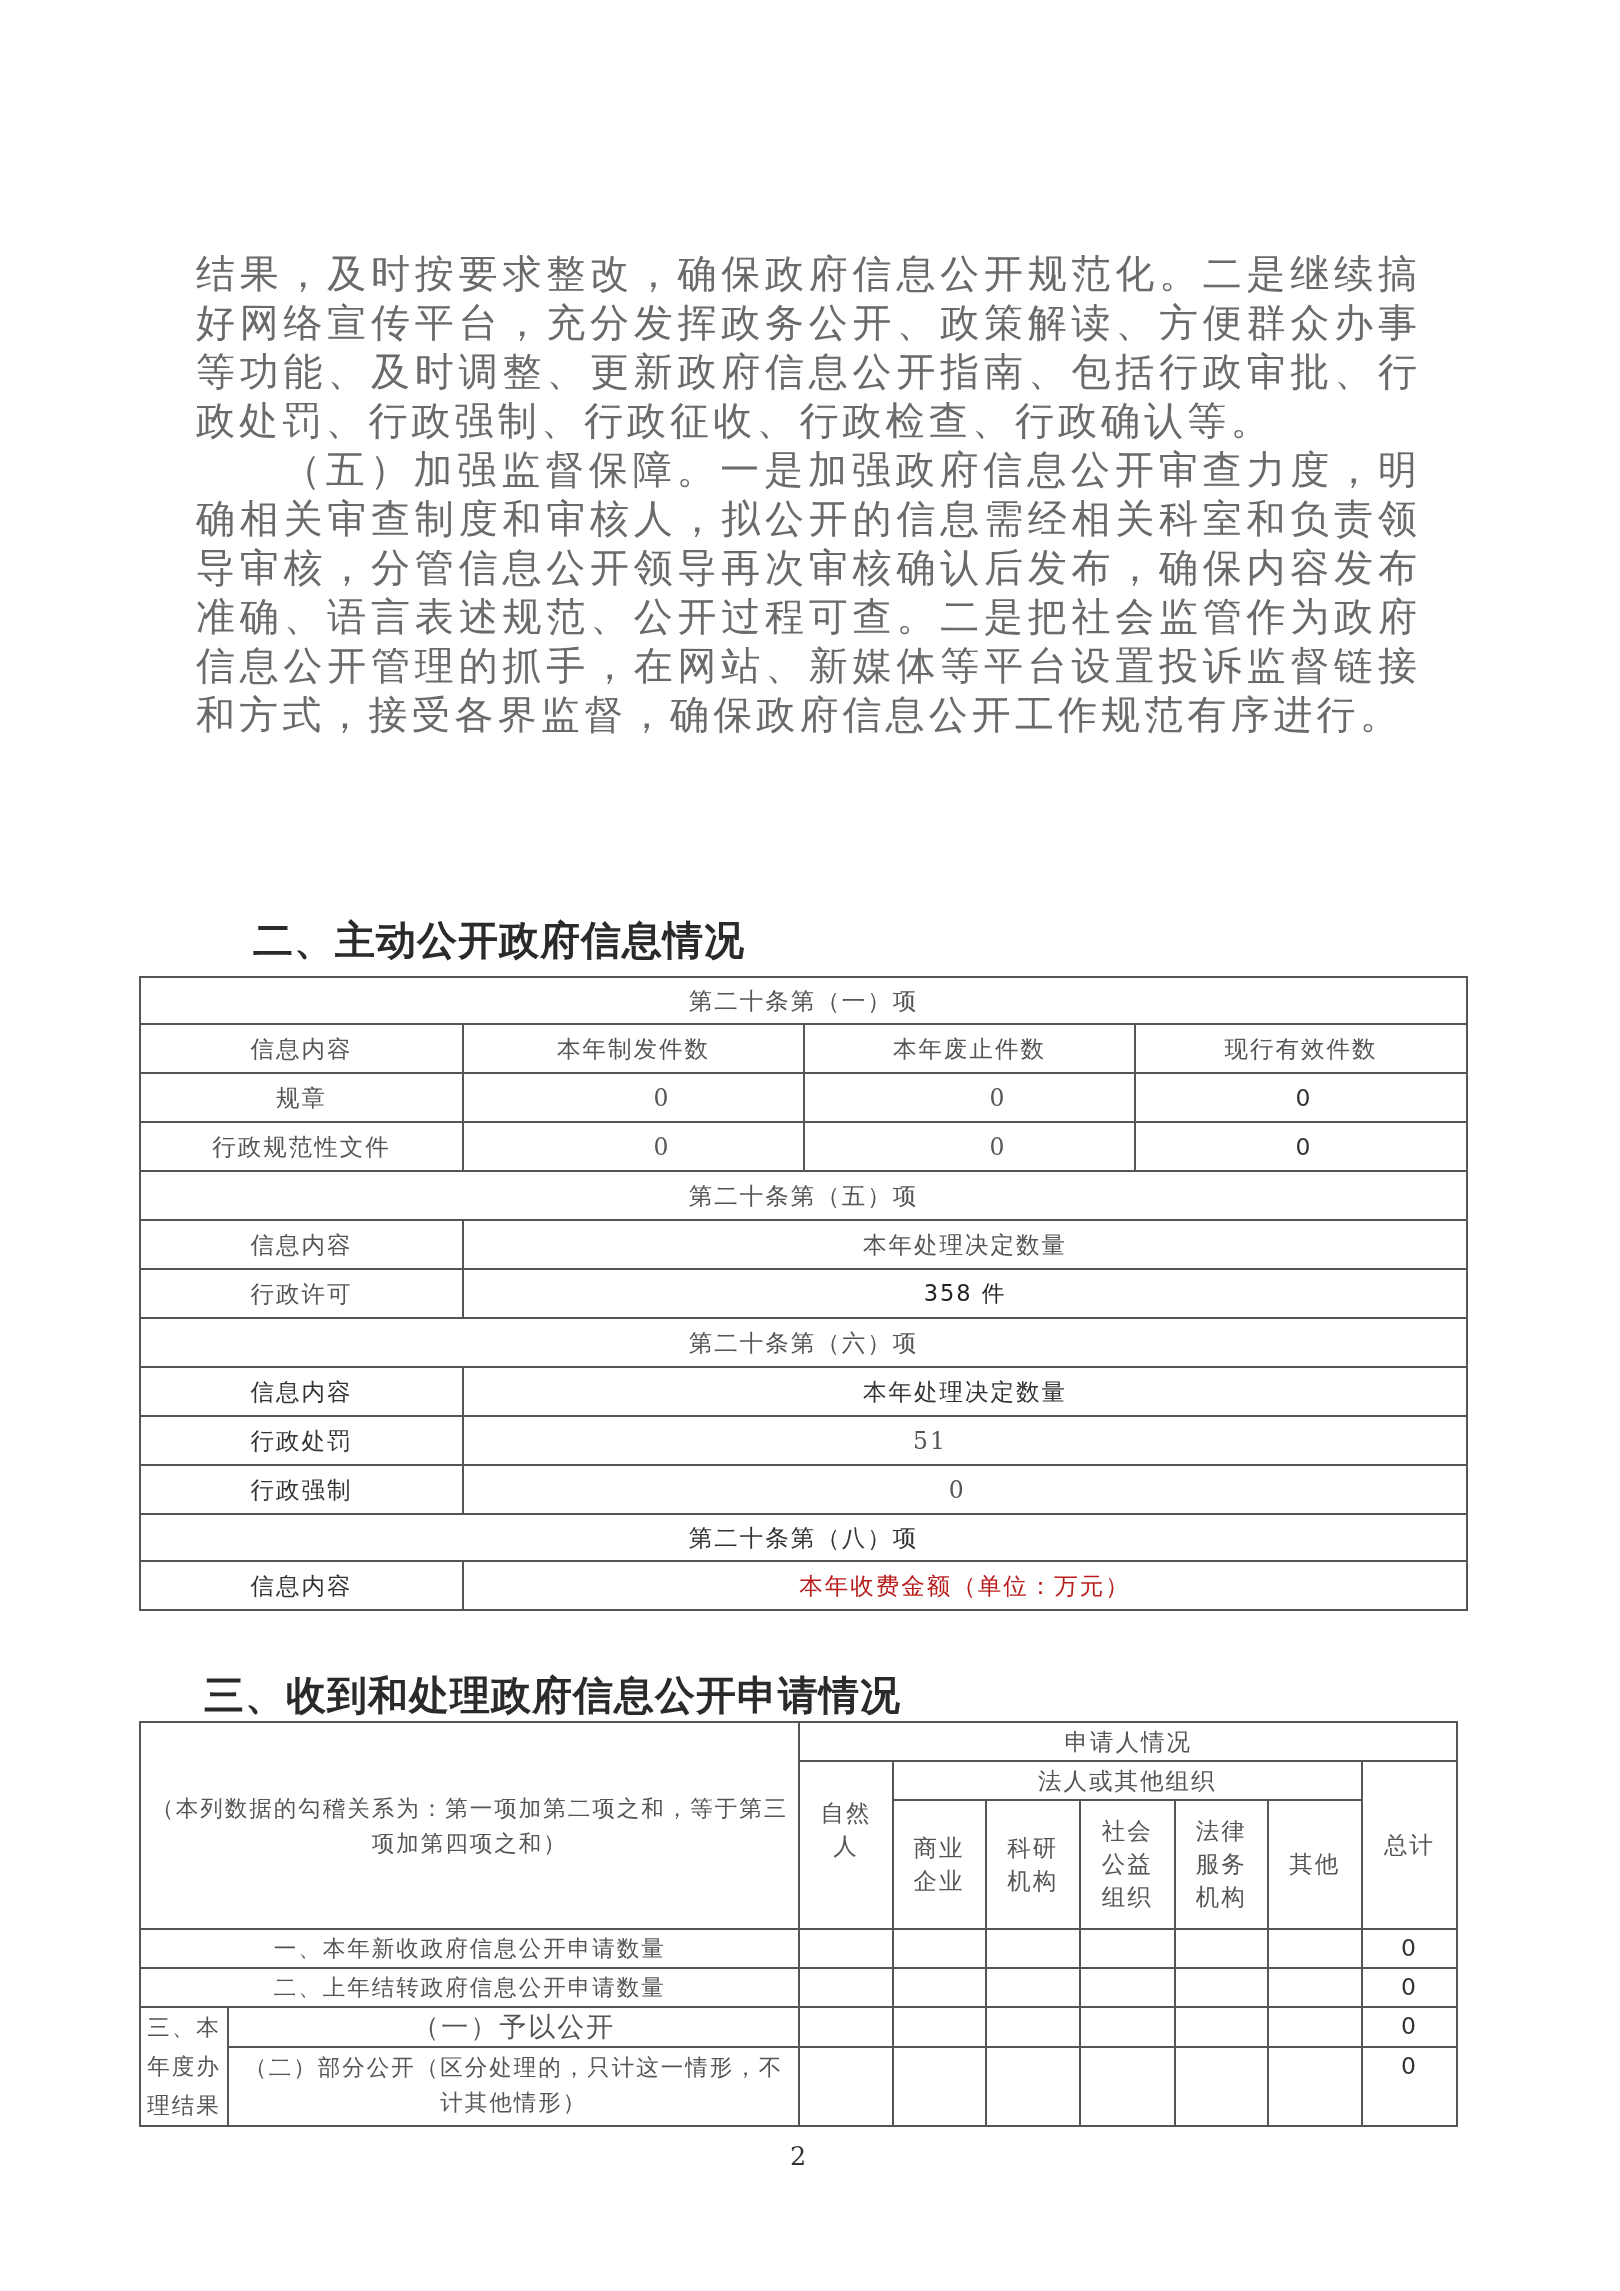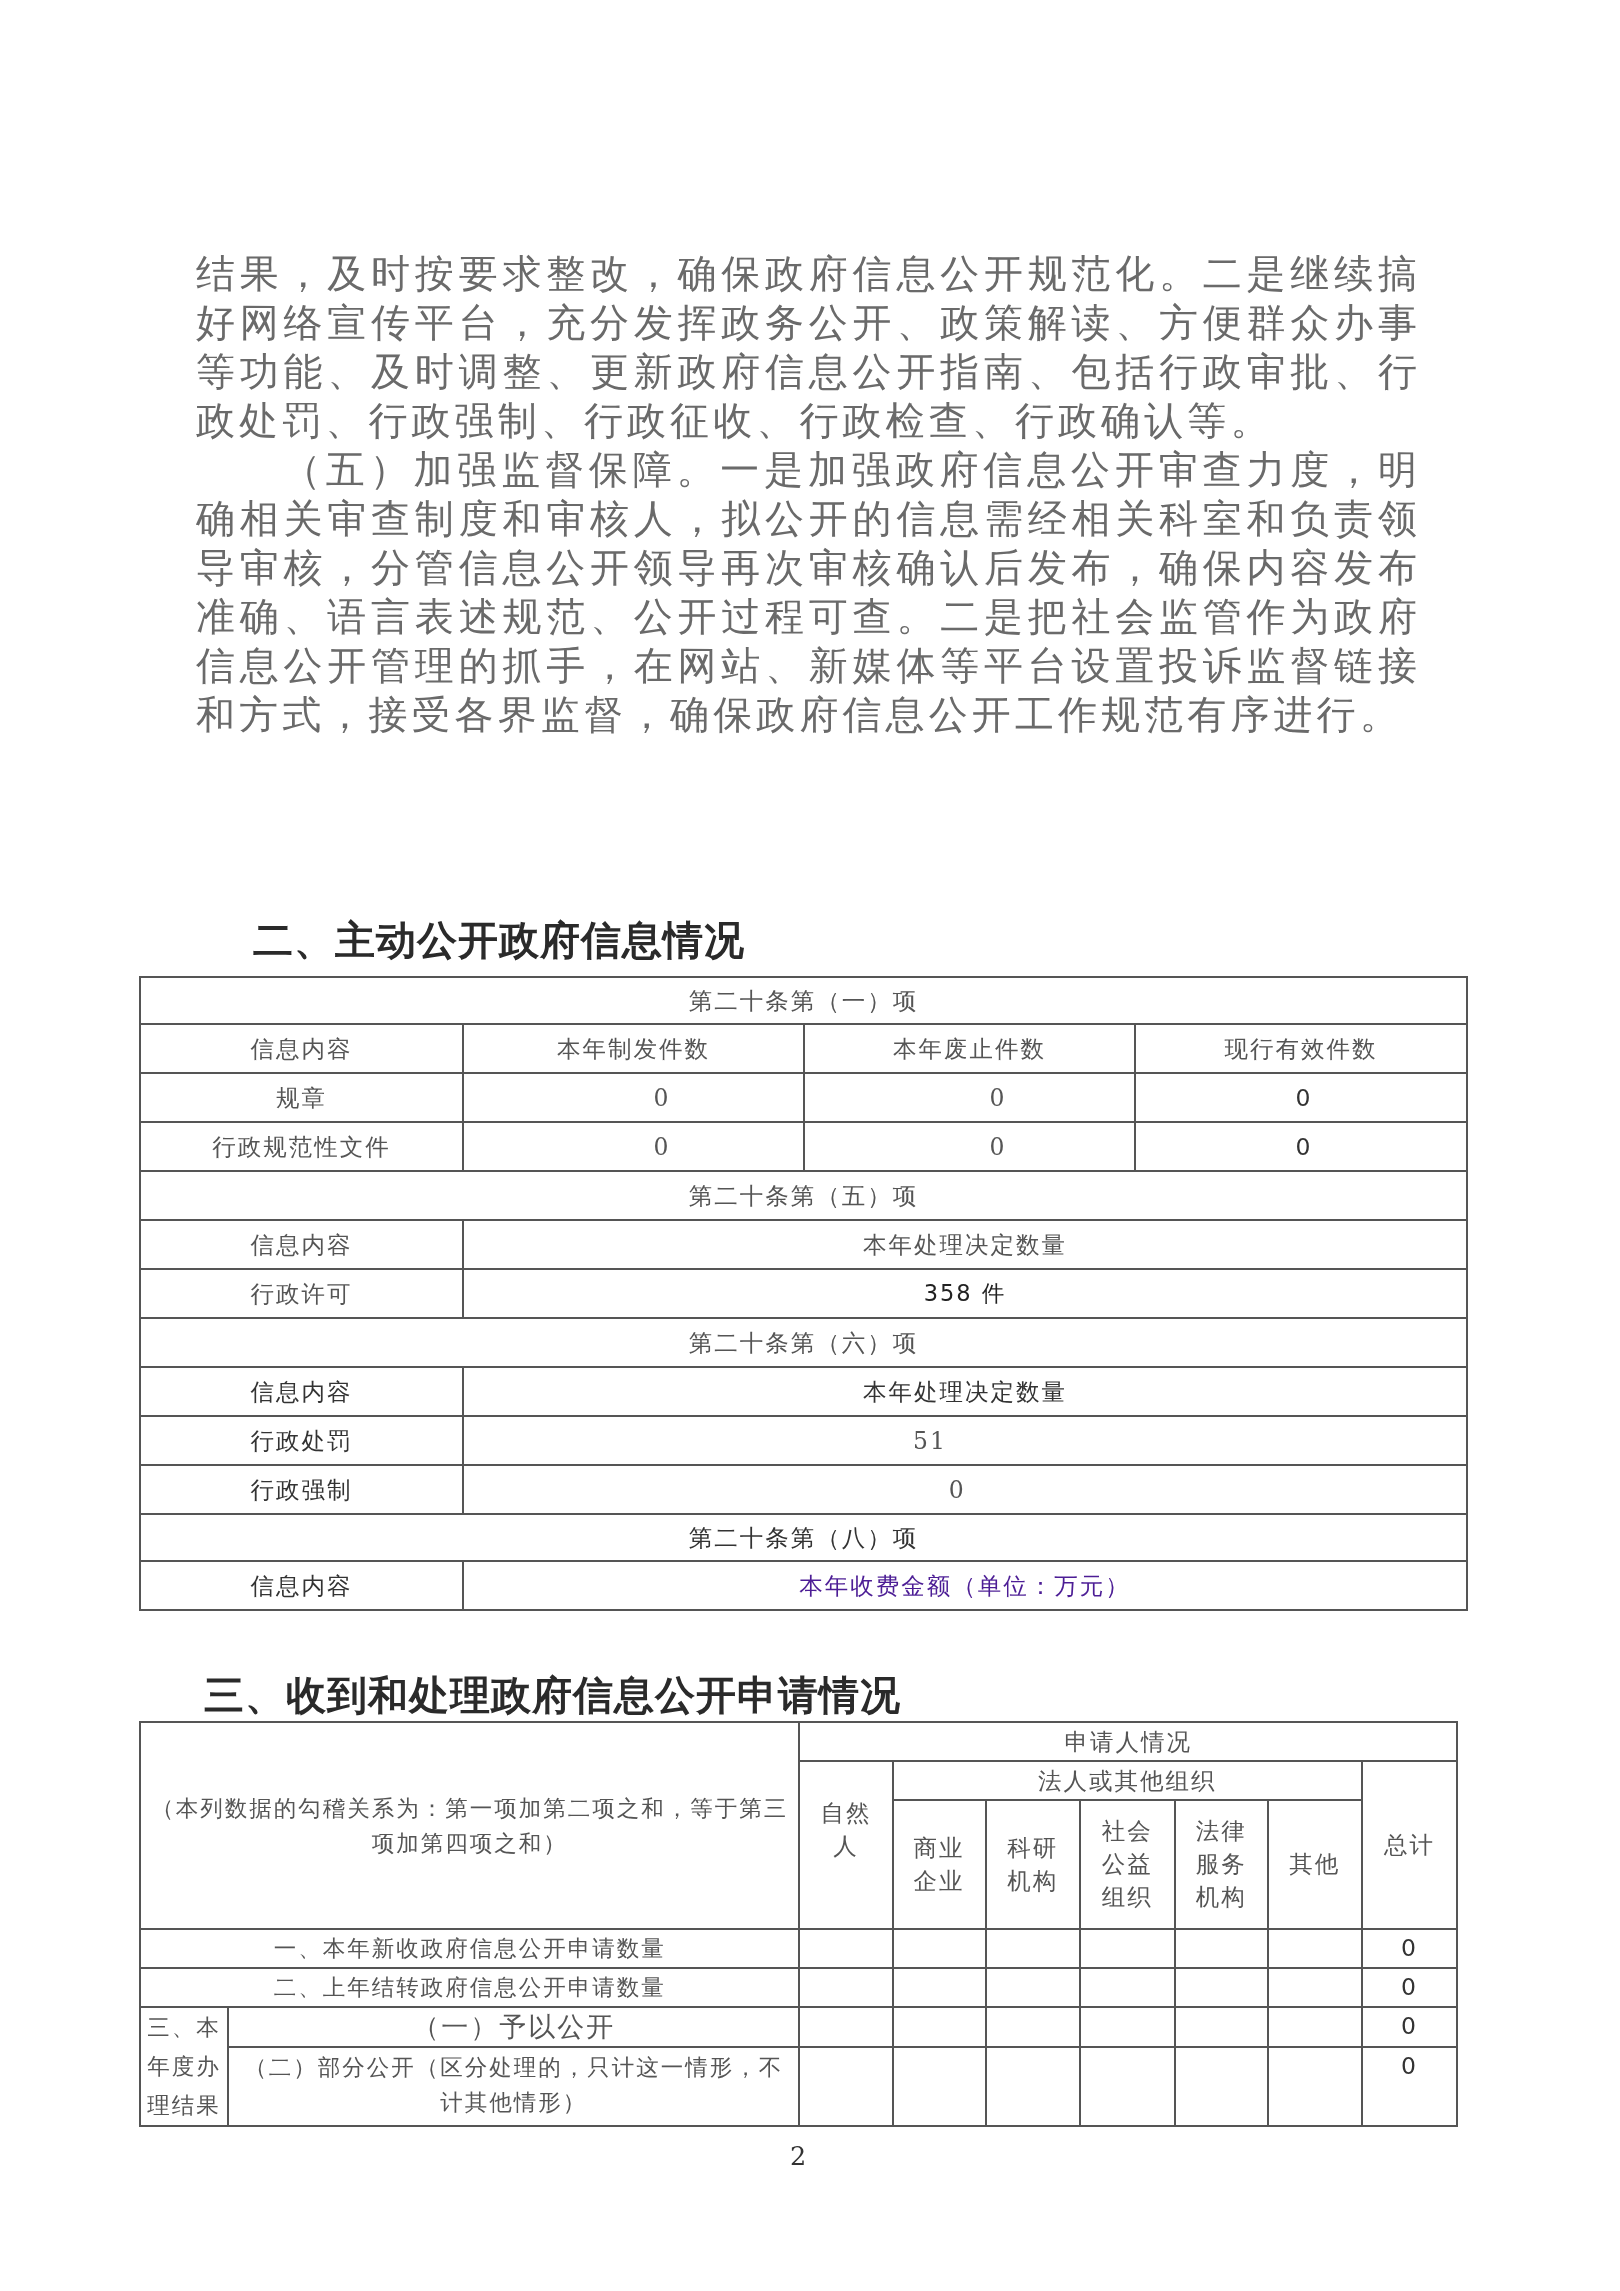--- a/index.html
+++ b/index.html
@@ -106,21 +106,21 @@
   <tr style="height:49px">
     <td class="left" style="color:#333">行政强制</td>
     <td colspan="3" class="center" style="padding-right:19.6px">0</td>
   </tr>
 
   <tr style="height:47px">
     <td colspan="4" class="center" style="color:#333">第二十条第（八）项</td>
   </tr>
   <tr style="height:49px">
     <td class="center" style="color:#333">信息内容</td>
-    <td colspan="3" class="center" style="color:#4c1d95">本年收费金额（单位：万元）</td>
+    <td colspan="3" class="center" style="color:#b91c1c">本年收费金额（单位：万元）</td>
   </tr>
 </tbody>
   </table>
 
 <div class="section-heading" style="left:204px; top:1668px;">三、收到和处理政府信息公开申请情况</div>
 
 <table style="left:139px; top:1721px; width:1319px;">
   <colgroup>
     <col style="width:88px">
       <col style="width:571px">

